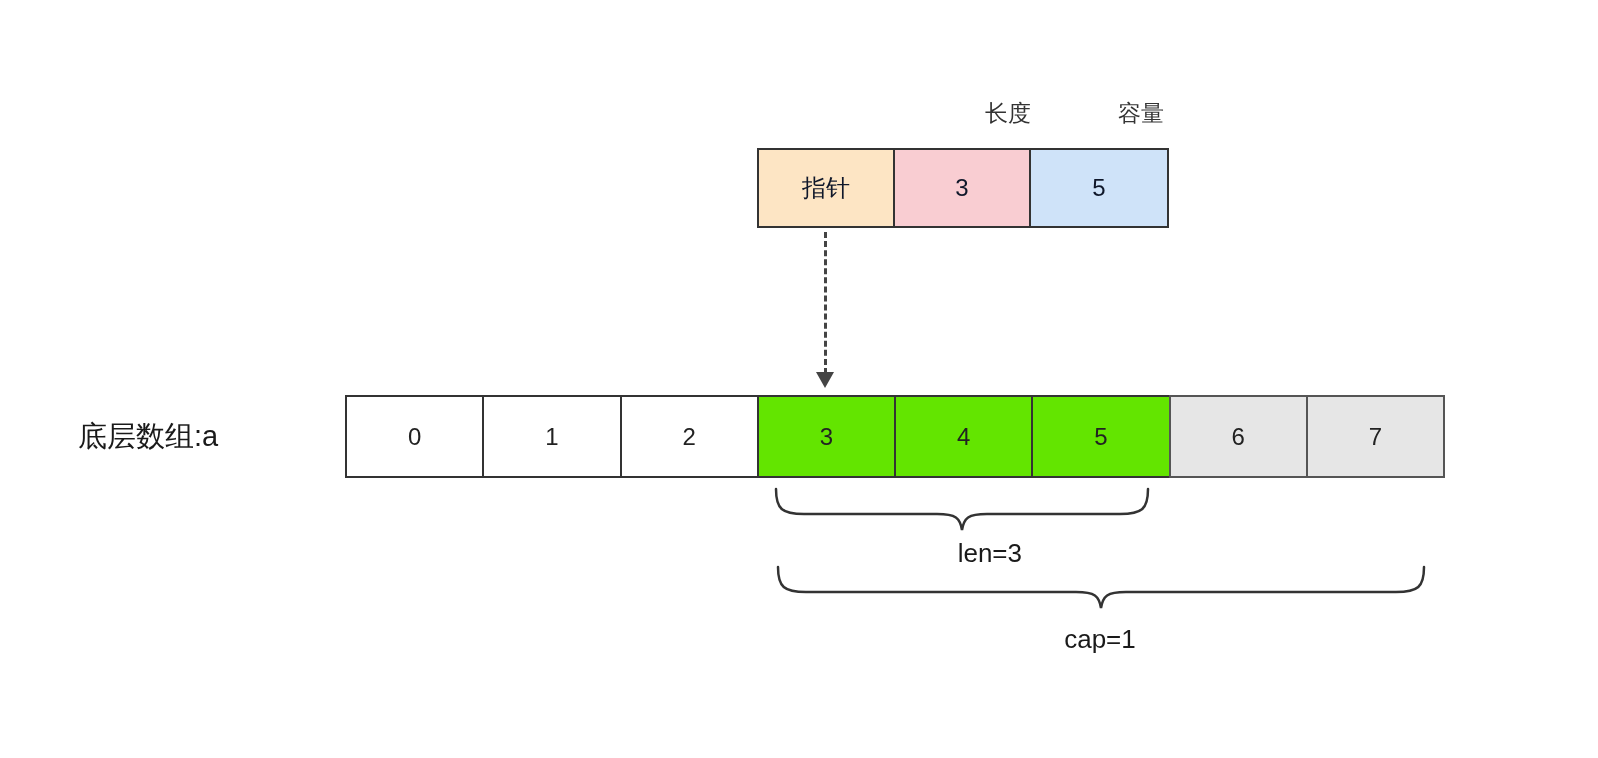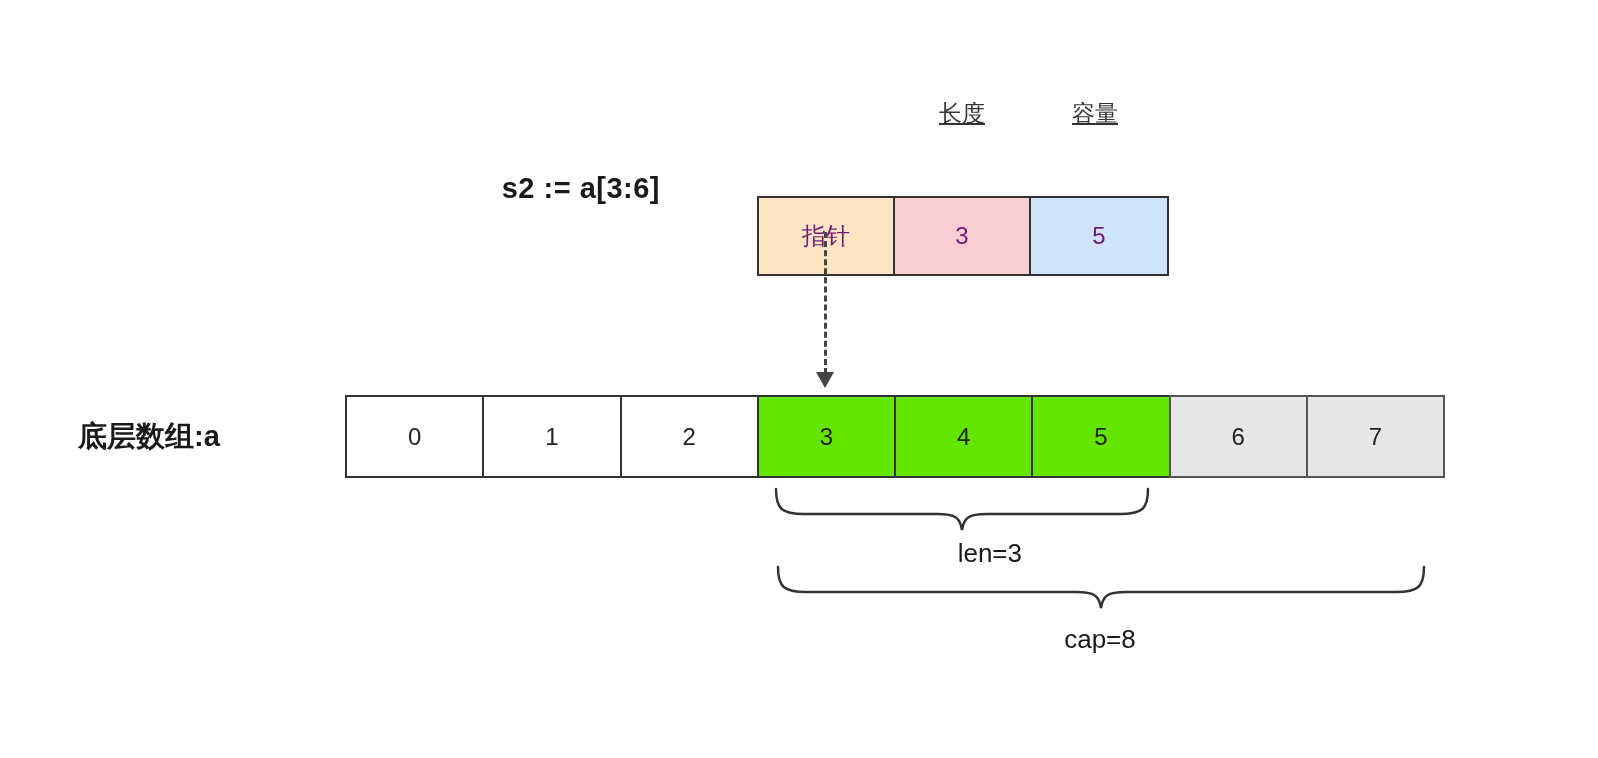--- a/index.html
+++ b/index.html
@@ -36,35 +36,33 @@
   .box {
     position: absolute;
     top: 148px;
     height: 80px;
     box-sizing: border-box;
     border: 2px solid #333;
     display: flex;
     align-items: center;
     justify-content: center;
     font-size: 24px;
-    color: #701a75;
-    margin-top: 48px;
+    color: #0f172a;
   }
   .pointer-box  { left: 757px; width: 138px; background: #fde5c4; }
   .length-box   { left: 893px; width: 138px; background: #f9cdd2; }
   .capacity-box { left: 1029px; width: 140px; background: #cfe3f9; }
 
   .hdr-label {
     position: absolute;
     top: 98px;
     width: 138px;
-    text-align: center;
+    text-align: right;
     font-size: 23px;
     color: #333;
-    text-decoration: underline;
   }
   .len-hdr { left: 893px; }
   .cap-hdr { left: 1026px; }
 
   
   .arrow-line {
     position: absolute;
     left: 824px;
     top: 232px;
     height: 142px;
@@ -84,21 +82,21 @@
 
   
   .array-label {
     position: absolute;
     left: 78px;
     top: 395px;
     height: 83px;
     display: flex;
     align-items: center;
     font-size: 29px;
-    font-weight: bold;
+    font-weight: normal;
     color: #1a1a1a;
   }
   .array {
     position: absolute;
     left: 345px;
     top: 395px;
     width: 1100px;
     height: 83px;
     display: flex;
   }
@@ -137,21 +135,20 @@
     width: 120px;
   }
   .len-text { left: 902px; top: 538px; text-align: right; }
   .cap-text { left: 1040px; top: 624px; }
 </style>
 </head>
 <body>
 
 <div class="canvas">
 
-  <div class="expr">s2 := a[3:6]</div>
 
   <div class="hdr-label len-hdr">长度</div>
   <div class="hdr-label cap-hdr">容量</div>
 
   <div class="box pointer-box">指针</div>
   <div class="box length-box">3</div>
   <div class="box capacity-box">5</div>
 
   <div class="arrow-line"></div>
   <div class="arrow-head"></div>
@@ -172,15 +169,15 @@
   <svg class="brace-svg len-brace" width="376" height="46" viewBox="0 0 376 46">
     <path class="brace-path" d="M 2 2 C 2 22, 8 27, 30 27 L 163 27 C 182 27, 186 31, 188 43
          C 190 31, 194 27, 213 27 L 346 27 C 368 27, 374 22, 374 2"></path>
   </svg>
   <div class="measure-label len-text">len=3</div>
 
   <svg class="brace-svg cap-brace" width="650" height="46" viewBox="0 0 650 46">
     <path class="brace-path" d="M 2 2 C 2 22, 8 27, 30 27 L 300 27 C 319 27, 323 31, 325 43
          C 327 31, 331 27, 350 27 L 620 27 C 642 27, 648 22, 648 2"></path>
   </svg>
-  <div class="measure-label cap-text">cap=8</div>
+  <div class="measure-label cap-text">cap=1</div>
 
 </div>
 
 </body></html>

